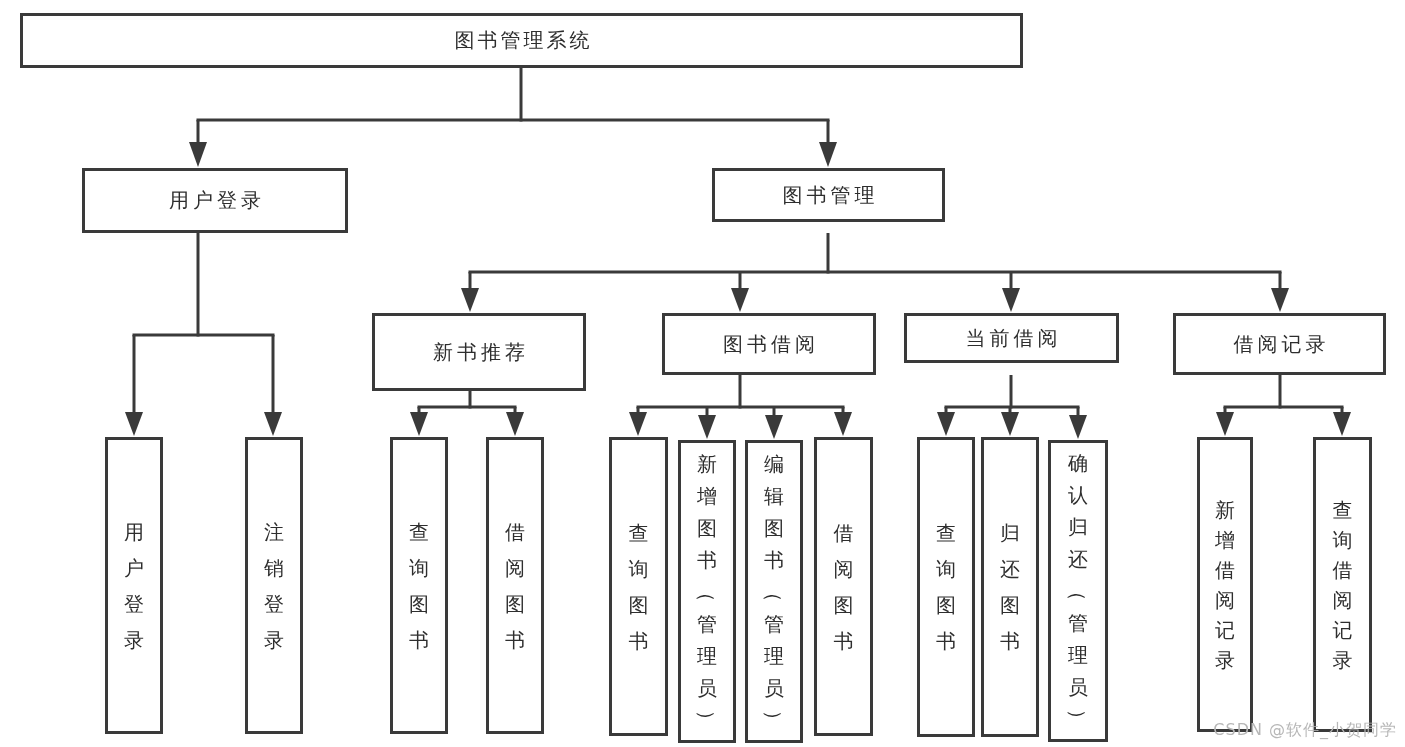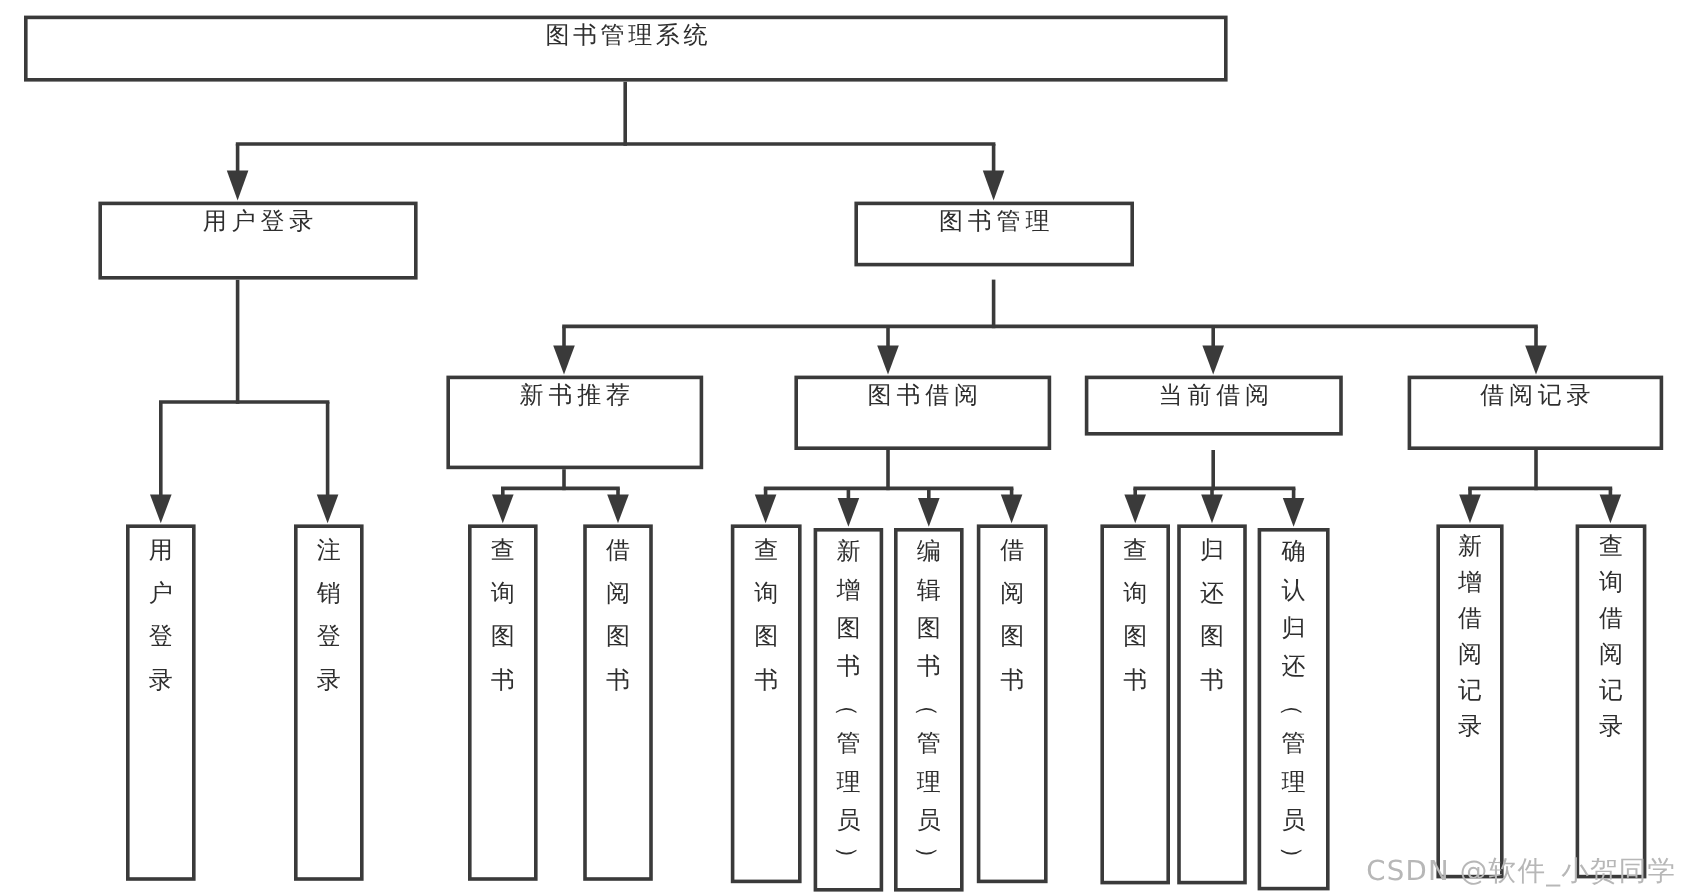--- a/index.html
+++ b/index.html
@@ -7,39 +7,39 @@
   body { font-family:"DejaVu Sans","Liberation Sans",sans-serif; }
   .canvas{
     position:relative; width:1405px; height:747px;
     background:#ffffff; overflow:hidden;
   }
   svg.wires{ position:absolute; left:0; top:0; width:1405px; height:747px; }
   .wires line{ stroke:#3a3a3a; stroke-width:3; }
   .wires polygon{ fill:#3a3a3a; }
   .node{
     position:absolute; background:#ffffff; border:3px solid #3a3a3a;
-    display:flex; justify-content:center;
+    display:flex; align-items:center; justify-content:center;
   }
   .h-node span{
     font-size:20px; color:#2e2e2e; letter-spacing:4px; white-space:nowrap;
     text-indent:4px;
   }
   .h-node.root span{ letter-spacing:3px; }
   .v-label{
     display:flex; flex-direction:column; align-items:center;
     color:#2e2e2e;
   }
   .vchar{ display:block; font-size:20px; line-height:1; height:20px; text-align:center; }
   .v4 .vchar{ margin:8px 0; }
   .v6 .vchar{ margin:5px 0; }
   .v9 .vchar{ margin:6px 0; }
   .vrot{ transform:rotate(90deg); }
   .watermark{
     position:absolute; right:8px; bottom:6px; z-index:5;
-    font-size:23px; color:#b7b7b7; letter-spacing:1px; white-space:nowrap;
+    font-size:16px; color:#b7b7b7; letter-spacing:1px; white-space:nowrap;
   }
 </style>
 </head>
 <body>
 
 <div class="canvas">
 
   <svg class="wires" viewBox="0 0 1405 747">
 
     <g>

